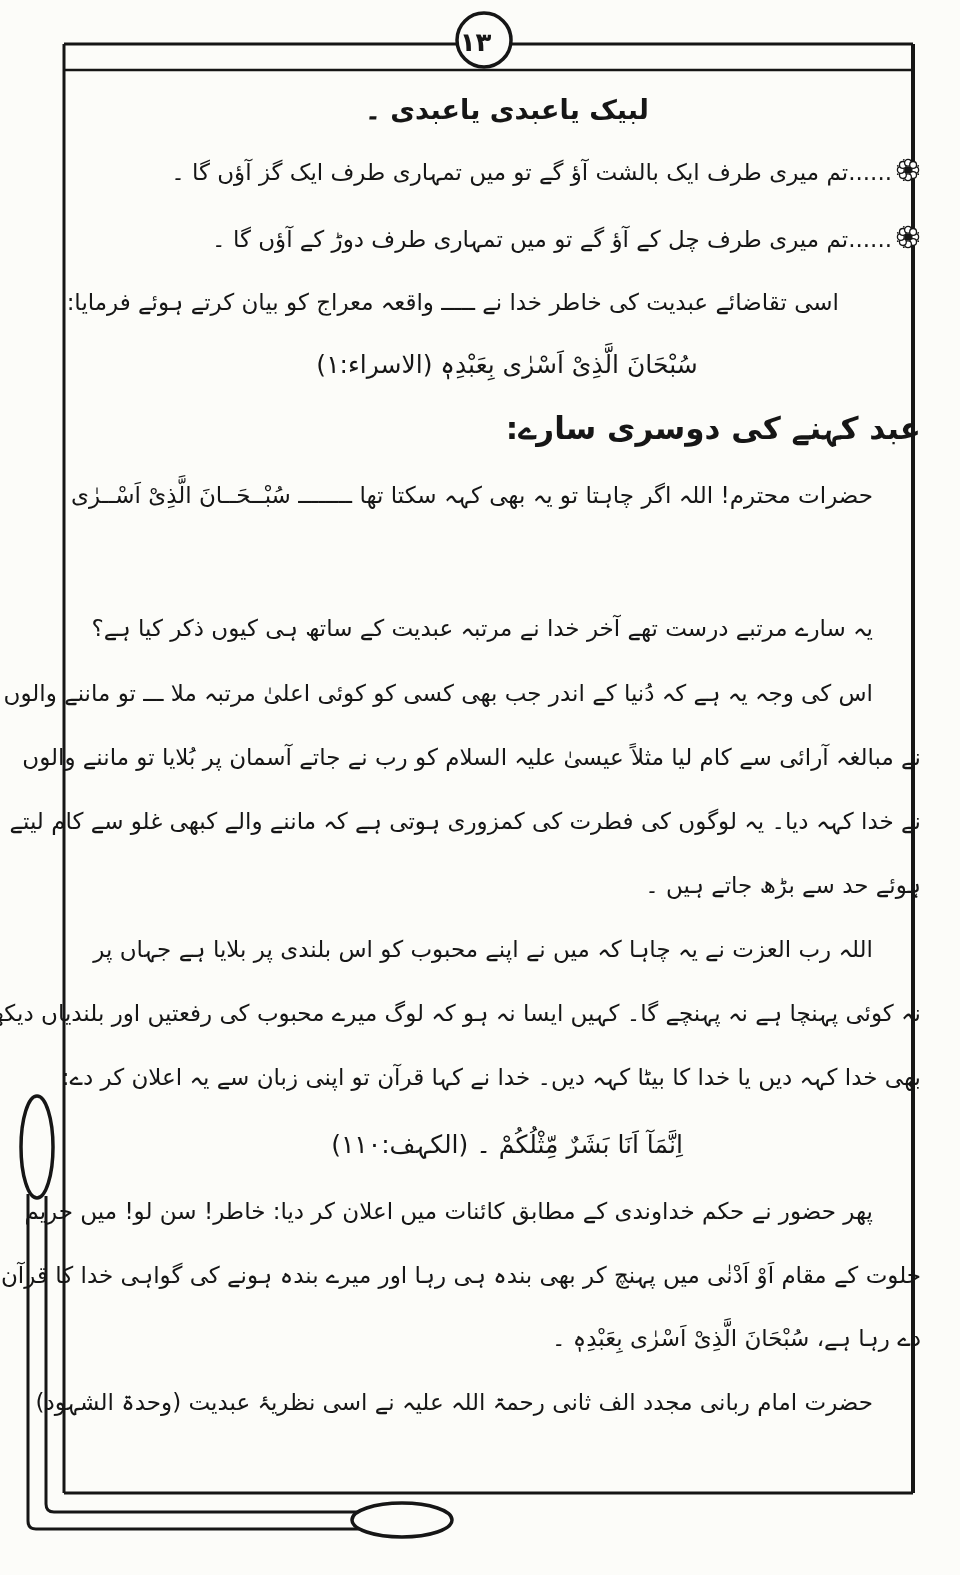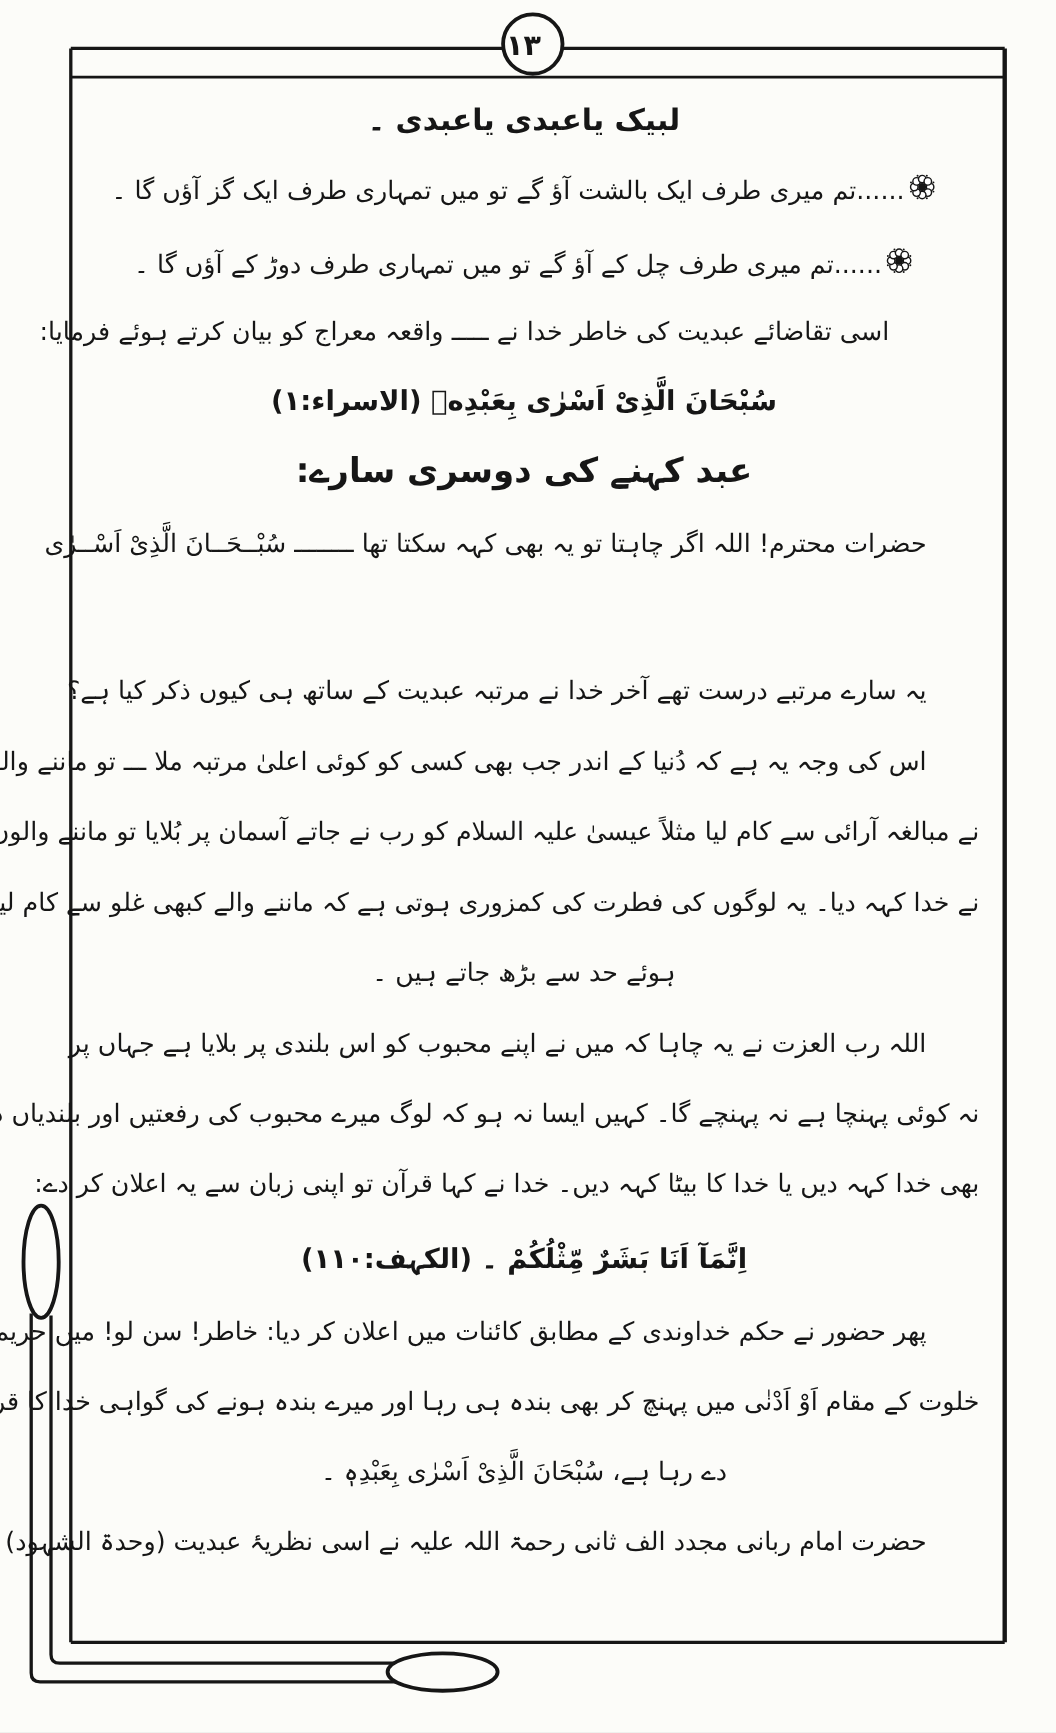--- a/index.html
+++ b/index.html
@@ -6,30 +6,30 @@
   .page{
     position:relative;width:960px;height:1575px;margin:0 auto;
     background:#fcfcf9;overflow:hidden;
     font-family:"DejaVu Sans",sans-serif;color:#161616;
   }
   svg.frame{position:absolute;left:0;top:0;}
   .pagenum{
     position:absolute;left:457px;top:24px;width:37px;height:36px;
     text-align:center;font-size:26px;font-weight:bold;line-height:36px;
   }
-  .ta{position:absolute;left:62px;top:0;width:828px;height:1251px;}
+  .ta{position:absolute;left:93px;top:0;width:828px;height:1251px;}
   .ln{
-    position:absolute;right:0;left:0;text-align:center;
+    position:absolute;right:0;left:0;text-align:right;
     font-size:23px;line-height:1.3;white-space:nowrap;
   }
   .c{text-align:center;}
   .ind{padding-right:48px;}
   .ind-lg{padding-right:82px;padding-left:20px;}
   .title{font-size:27px;font-weight:bold;}
-  .verse{text-align:center;font-size:25px;font-weight:700;}
+  .verse{text-align:center;font-size:25px;font-weight:400;}
   .heading{font-size:31px;font-weight:bold;}
   .rosette{display:inline-block;vertical-align:middle;margin-left:3px;}
   .t0{top:92px}  .t1{top:157px}  .t2{top:224px}  .t3{top:288px}
   .t4{top:349px} .t5{top:408px}  .t6{top:481px}  .t7{top:546px}
   .t8{top:614px} .t9{top:679px}  .t10{top:743px} .t11{top:807px}
   .t12{top:871px}.t13{top:935px} .t14{top:999px} .t15{top:1063px}
   .t16{top:1129px}.t17{top:1197px}.t18{top:1261px}.t19{top:1324px}
   .t20{top:1388px}
 </style>
 </head>

